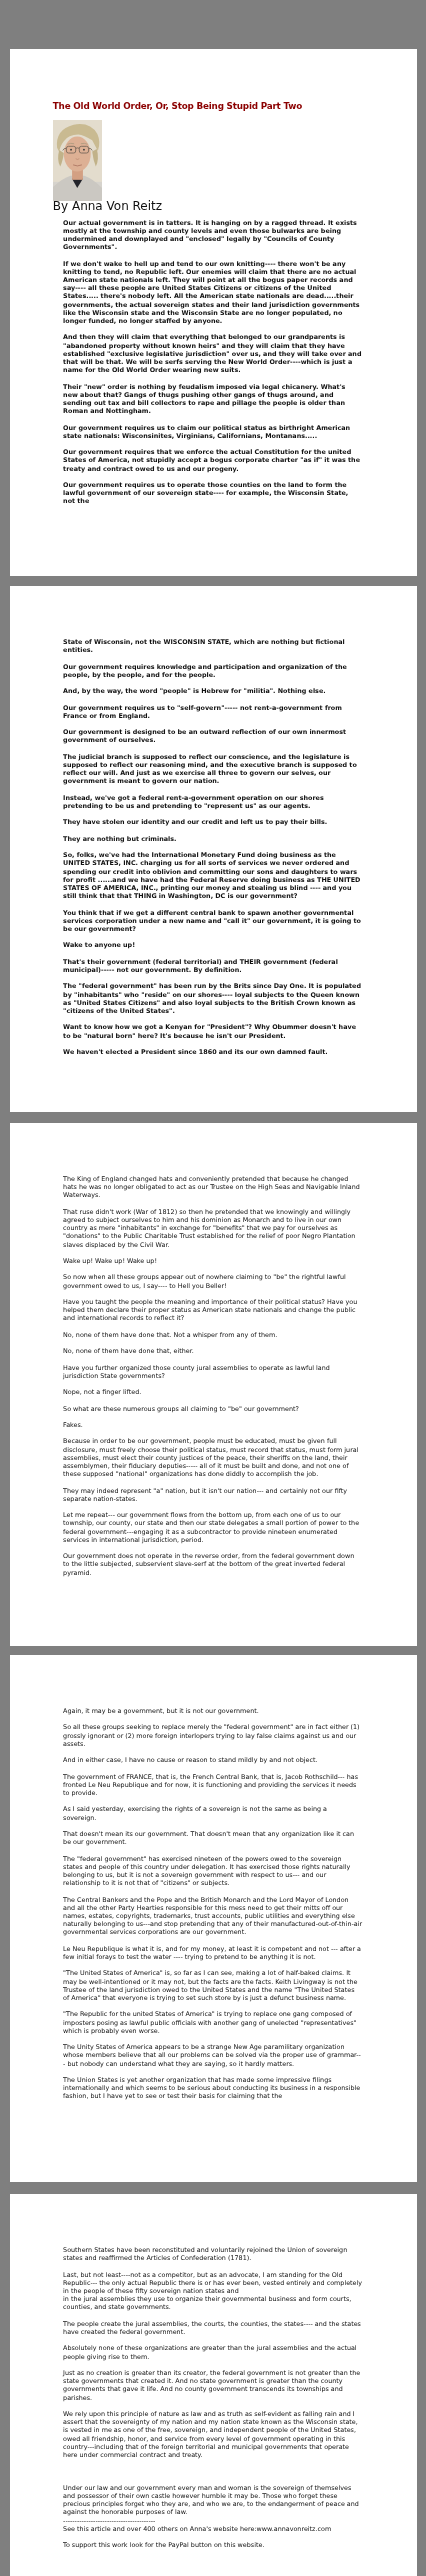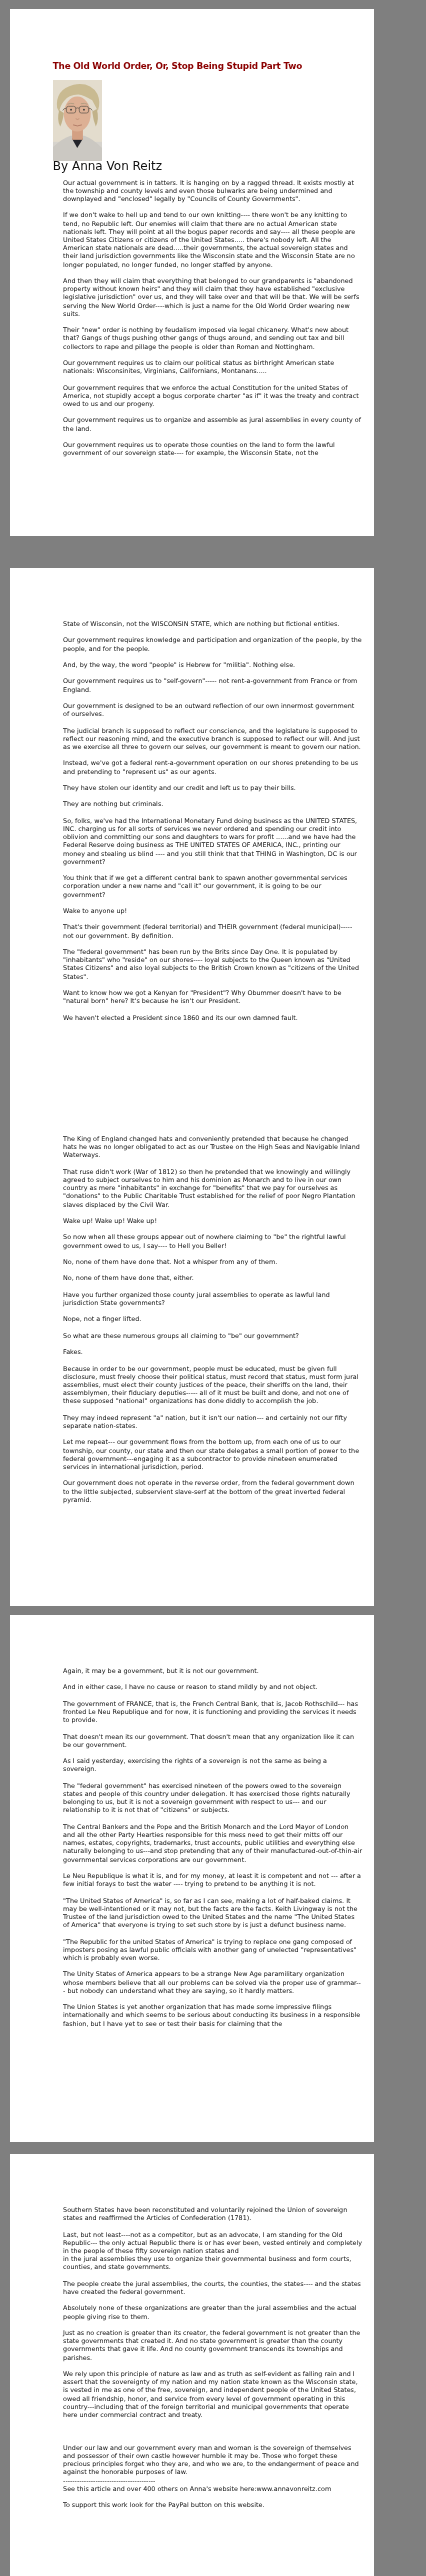--- a/index.html
+++ b/index.html
@@ -14,28 +14,29 @@
   }
   .stage {
     position: relative;
     width: 427px;
     height: 2694px;
     background: #7f7f7f;
   }
   .page {
     position: absolute;
     left: 9.8px;
-    width: 364px;
+    width: 407px;
     background: #ffffff;
     box-sizing: border-box;
     padding: 52px 46px 0 43px;
     overflow: hidden;
+    margin-top: 40px;
   }
   #page-1 { top: 9.3px;   height: 527px; }
-  #page-2 { top: 568px; height: 526px; }
+  #page-2 { top: 546px; height: 526px; font-weight: bold; }
   #page-3 { top: 1083px; height: 523px; }
   #page-4 { top: 1615px; height: 527px; }
   #page-5 { top: 2154px; height: 523px; }
 
   .article-title {
     margin: 0;
     font-size: 8.8px;
     line-height: 11.3px;
     font-weight: bold;
     letter-spacing: -0.2px;
@@ -52,21 +53,21 @@
     line-height: 8.2px;
     color: #111111;
   }
   .page-body {
     margin-left: 10.3px;
     width: 299px;
     font-size: 6.4px;
     line-height: 8.2px;
     color: #111111;
   }
-  #page-1 .page-body { margin-top: 8.2px; }
+  #page-1 .page-body { margin-top: 8.2px; font-weight: bold; }
   .page-body p {
     margin: 8.2px 0;
     white-space: pre-line;
   }
   .page-body p:first-child { margin-top: 0; }
 </style>
 </head>
 <body>
 
 <div class="stage">
@@ -100,21 +101,20 @@
     </svg>
 
     <div class="byline">By Anna Von Reitz</div>
     <div class="page-body">
         <p>Our actual government is in tatters.  It is hanging on by a ragged thread.  It exists mostly at the township and county levels and even those bulwarks are being undermined and downplayed and "enclosed" legally by "Councils of County Governments".</p>
         <p>If we don't wake to hell up and tend to our own knitting---- there won't be any knitting to tend, no Republic left.  Our enemies will claim that there are no actual American state nationals left.  They will point at all the bogus paper records and say---- all these people are United States Citizens or citizens of the United States..... there's nobody left.  All the American state nationals are dead.....their governments, the actual sovereign states and their land jurisdiction governments like the Wisconsin state and the Wisconsin State are no longer populated, no longer funded, no longer staffed by anyone.</p>
         <p>And then they will claim that everything that belonged to our grandparents is "abandoned property without known heirs" and they will claim that they have established "exclusive legislative jurisdiction" over us, and they will take over and that will be that.  We will be serfs serving the New World Order----which is just a name for the Old World Order wearing new suits.</p>
         <p>Their "new" order is nothing by feudalism imposed via legal chicanery.  What's new about that?  Gangs of thugs pushing other gangs of thugs around, and sending out tax and bill collectors to rape and pillage the people is older than Roman and Nottingham.</p>
         <p>Our government requires us to claim our political status as birthright American state nationals: Wisconsinites, Virginians, Californians, Montanans.....</p>
         <p>Our government requires that we enforce the actual Constitution for the united States of America, not stupidly accept a bogus corporate charter "as if" it was the treaty and contract owed to us and our progeny.</p>
-        <p>Our government requires us to organize and assemble as jural assemblies in every county of the land.</p>
         <p>Our government requires us to operate those counties on the land to form the lawful government of our sovereign state---- for example, the Wisconsin State, not the</p>
       </div>
   </section>
 
   <section class="page" id="page-2">
     <div class="page-body">
         <p>State of Wisconsin, not the WISCONSIN STATE, which are nothing but  fictional entities.</p>
         <p>Our government requires knowledge and participation and organization of the people, by the people, and for the people.</p>
         <p>And, by the way, the word "people" is Hebrew for "militia".  Nothing else.</p>
         <p>Our government requires us to "self-govern"----- not rent-a-government from France or from England.</p>
@@ -132,40 +132,42 @@
         <p>We haven't elected a President since 1860 and its our own damned fault.</p>
       </div>
   </section>
 
   <section class="page" id="page-3">
     <div class="page-body">
         <p>The King of England changed hats and conveniently pretended that because he changed hats he was no longer obligated to act as our Trustee on the High Seas and Navigable Inland Waterways.</p>
         <p>That ruse didn't work (War of 1812) so then he pretended that we knowingly and willingly agreed to subject ourselves to him and his dominion as Monarch and to live in our own country as mere "inhabitants" in exchange for "benefits" that we pay for ourselves as "donations" to the Public Charitable Trust established for the relief of poor Negro Plantation slaves displaced by the Civil War.</p>
         <p>Wake up!  Wake up!  Wake up!</p>
         <p>So now when all these groups appear out of nowhere claiming to "be" the rightful lawful government owed to us, I say---- to Hell you Beller!</p>
+        <p>Have you taught the people the meaning and importance of their political status? Have you helped them declare their proper status as American state nationals and change the public and international records to reflect it?</p>
         <p>No, none of them have done that.  Not a whisper from any of them.</p>
         <p>No, none of them have done that, either.</p>
         <p>Have you further organized those county jural assemblies to operate as lawful land jurisdiction State governments?</p>
         <p>Nope, not a finger lifted.</p>
         <p>So what are these numerous groups all claiming to "be" our government?</p>
         <p>Fakes.</p>
         <p>Because in order to be our government, people must be educated, must be given full disclosure, must freely choose their political status, must record that status, must form jural assemblies, must elect their county justices of the peace, their sheriffs on the land, their assemblymen, their fiduciary deputies----- all of it must be built and done, and not one of these supposed "national" organizations has done diddly to accomplish the job.</p>
         <p>They may indeed represent "a" nation, but it isn't our nation--- and certainly not our fifty separate nation-states.</p>
         <p>Let me repeat--- our government flows from the bottom up, from each one of us to our township, our county, our state and then our state delegates a small portion of power to the federal government---engaging it as a subcontractor to provide nineteen enumerated services in international jurisdiction, period.</p>
         <p>Our government does not operate in the reverse order, from the federal government down to the little subjected, subservient slave-serf at the bottom of the great inverted federal pyramid.</p>
       </div>
   </section>
 
   <section class="page" id="page-4">
     <div class="page-body">
         <p>Again, it may be a government, but it is not our government.</p>
+        <p>So all these groups seeking to replace merely the "federal government" are in fact either (1) grossly ignorant or (2) more foreign interlopers trying to lay false claims against us and our assets.</p>
         <p>And in either case, I have no cause or reason to stand mildly by and not object.</p>
         <p>The government of FRANCE, that is, the French Central Bank, that is, Jacob Rothschild--- has fronted Le Neu Republique and for now, it is functioning and providing the services it needs to provide.</p>
+        <p>As I said yesterday, exercising the rights of a sovereign is not the same as being a sovereign.</p>
         <p>That doesn't mean its our government.  That doesn't mean that any organization like it can be our government.</p>
-        <p>As I said yesterday, exercising the rights of a sovereign is not the same as being a sovereign.</p>
         <p>The "federal government" has exercised nineteen of the powers owed to the sovereign states and people of this country under delegation.  It has exercised those rights naturally belonging to us, but it is not a sovereign government with respect to us--- and our relationship to it is not that of "citizens" or subjects.</p>
         <p>The Central Bankers and the Pope and the British Monarch and the Lord Mayor of London and all the other Party Hearties responsible for this mess need to get their mitts off our names, estates, copyrights, trademarks, trust accounts, public utilities and everything else naturally belonging to us---and stop pretending that  any of their manufactured-out-of-thin-air governmental services corporations are our government.</p>
         <p>Le Neu Republique is what it is, and for my money, at least it is competent and not --- after a few initial forays to test the water ---- trying to pretend to be anything it is not.</p>
         <p>"The United States of America" is, so far as I can see, making a lot of half-baked claims.  It may be well-intentioned or it may not, but the facts are the facts.  Keith Livingway is not the Trustee of the land jurisdiction owed to the United States and the name "The United States of America" that everyone is trying to set such store by is just a defunct business name.</p>
         <p>"The Republic for the united States of America" is trying to replace one gang composed of imposters posing as lawful public officials with another gang of unelected "representatives" which is probably even worse.</p>
         <p>The Unity States of America appears to be a strange New Age paramilitary organization whose members believe that all our problems can be solved via the proper use of grammar--- but nobody can understand what they are saying, so it hardly matters.</p>
         <p>The Union States is yet another organization that has made some impressive filings internationally and which seems to be serious about conducting its business in a responsible fashion, but I have yet to see or test their basis for claiming that the</p>
       </div>
   </section>
 

